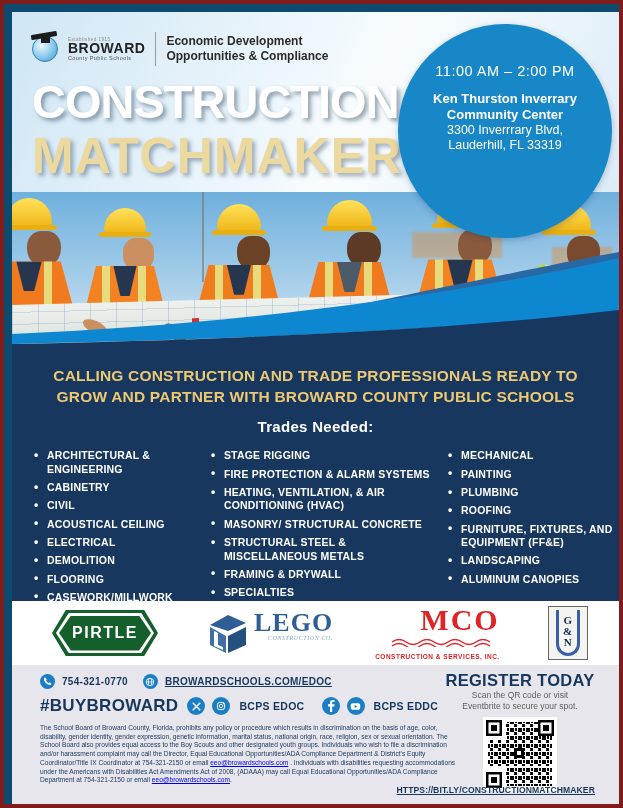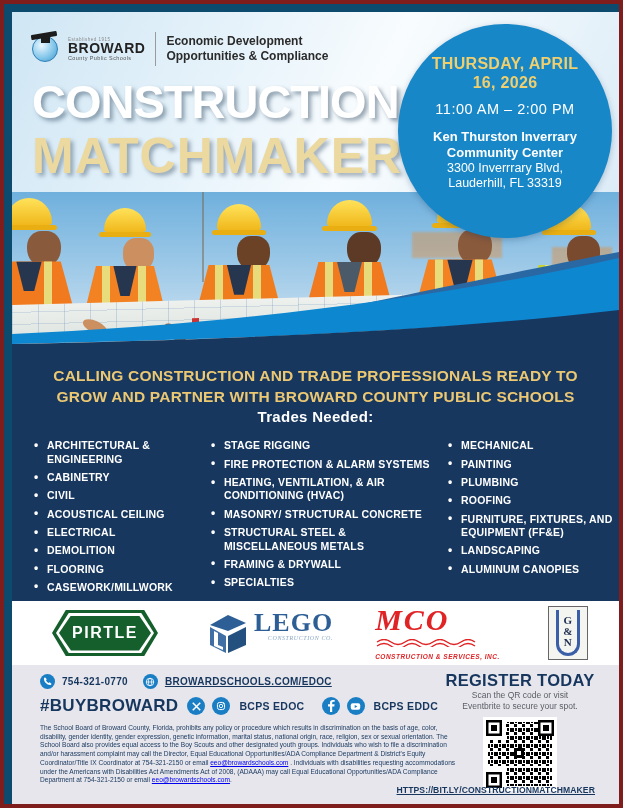--- a/index.html
+++ b/index.html
@@ -48,37 +48,37 @@
   .blueprint::before { content:""; position:absolute; inset:0; background:
       repeating-linear-gradient(90deg, rgba(90,130,180,.25) 0 1px, transparent 1px 26px),
       repeating-linear-gradient(0deg, rgba(90,130,180,.2) 0 1px, transparent 1px 12px); }
   .bp-mark { position:absolute; width:7px; height:5px; background:#c33; }
   .hand { position:absolute; width:26px; height:12px; border-radius:50%; background:var(--skin); }
   .swoosh { position:absolute; bottom:-1px; left:0; width:100%; height:100px; z-index:4; }
 
   
   .navy { height:252px; background:#17375f; color:#fff; padding-top:16px; }
   .calling { text-align:center; color:#ecc873; font-size:15.5px; font-weight:bold; line-height:21px; letter-spacing:.2px; }
-  .trades-heading { text-align:center; font-size:15px; font-weight:bold; margin-top:1px; letter-spacing:.3px; }
+  .trades-heading { text-align:center; font-size:15px; font-weight:bold; margin-top:11px; letter-spacing:.3px; }
   .trades-wrap { display:flex; padding:12px 0 0 20px; }
   .trades-col { list-style:none; }
   .trades-col li { font-size:10.5px; font-weight:bold; letter-spacing:.2px; line-height:13.5px; padding:2.4px 6px 2.4px 15px; position:relative; }
   .trades-col li::before { content:"•"; position:absolute; left:2px; top:2px; font-size:12px; }
   .col1 { width:182px; } .col2 { width:244px; } .col3 { width:178px; }
 
   
   .logos { height:64px; background:#fff; display:flex; align-items:center; padding:0 18px; }
   .hex-outer { width:106px; height:46px; background:#155f2c; clip-path:polygon(13% 0,87% 0,100% 50%,87% 100%,13% 100%,0 50%); display:flex; align-items:center; justify-content:center; margin-left:22px; }
   .hex-mid { width:98px; height:40px; background:#fff; clip-path:polygon(13% 0,87% 0,100% 50%,87% 100%,13% 100%,0 50%); display:flex; align-items:center; justify-content:center; }
   .hex-in { width:92px; height:35px; background:#155f2c; clip-path:polygon(13% 0,87% 0,100% 50%,87% 100%,13% 100%,0 50%); display:flex; align-items:center; justify-content:center; color:#fff; font-weight:800; font-size:16px; letter-spacing:1.5px; }
   .lego { display:flex; align-items:flex-start; margin-left:46px;font-family:Liberation Serif, serif; }
   .lego-text { margin-left:6px; }
   .lego-name { color:#2d5f96; font-size:26px; font-weight:bold; letter-spacing:1px; line-height:24px; }
   .lego-sub { color:#8aa8c6; font-size:6px; font-style:italic; letter-spacing:.6px; text-align:right; }
-  .mco { text-align:left; margin-left:42px;font-style:italic; }
+  .mco { text-align:right; margin-left:42px; }
   .mco-name { color:#e02325; font-size:30px; font-weight:bold; font-family:"Liberation Serif", serif; line-height:26px; letter-spacing:2px; }
   .mco-sub { color:#e02325; font-size:6.5px; font-weight:bold; letter-spacing:.5px; margin-top:2px; }
   .gn { margin-left:48px; width:40px; height:54px; border:1px solid #666; background:#f4f4f0; display:flex; align-items:center; justify-content:center; }
   .gn-u { width:24px; height:46px; border:3px solid #3a5fa8; border-top:none; border-radius:0 0 12px 12px; display:flex; flex-direction:column; align-items:center; justify-content:center; font-family:"Liberation Serif", serif; font-size:11px; font-weight:bold; color:#1d2d50; line-height:11px; }
 
   
   .footer { height:139px; background:#e6e6ec; position:relative; padding:9px 0 0 28px; color:#17365d; }
   .f-row { display:flex; align-items:center; gap:7px; }
   .f-icon { width:15px; height:15px; border-radius:50%; background:#1a7ec4; display:flex; align-items:center; justify-content:center; flex:0 0 auto; }
   .f-icon svg { display:block; }
@@ -173,24 +173,20 @@
     <div class="hand" style="--skin:#8a5a3c;left:150px;bottom:10px;transform:rotate(40deg)"></div>
 
     <svg class="swoosh" viewBox="0 0 607 100" preserveAspectRatio="none">
       <path d="M300,64 C450,34 550,12 607,2 L607,44 C500,42 400,56 300,74 Z" fill="#2a68a4"></path>
       <path d="M0,84 C200,76 420,50 607,8 L607,62 C420,82 200,90 0,94 Z" fill="#0e87d1"></path>
       <path d="M607,60 L607,100 L0,100 L0,94 C200,90 420,82 607,60 Z" fill="#17375f"></path>
     </svg>
   </div>
 
   <div class="event-circle">
-    <div class="ec-date">
-      <div>THURSDAY, APRIL</div>
-      <div>16, 2026</div>
-    </div>
     <div class="ec-time">11:00 AM – 2:00 PM</div>
     <div class="ec-venue">
       <div>Ken Thurston Inverrary</div>
       <div>Community Center</div>
     </div>
     <div class="ec-addr">
       <div>3300 Inverrrary Blvd,</div>
       <div>Lauderhill, FL 33319</div>
     </div>
   </div>

